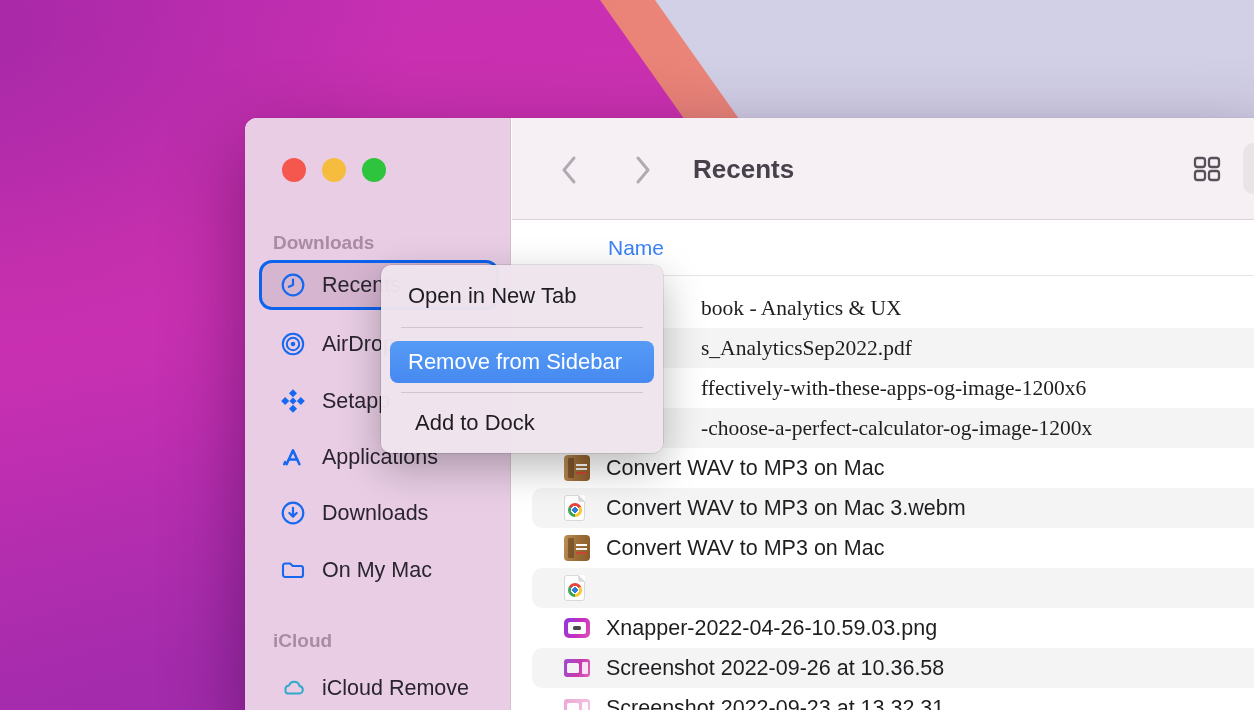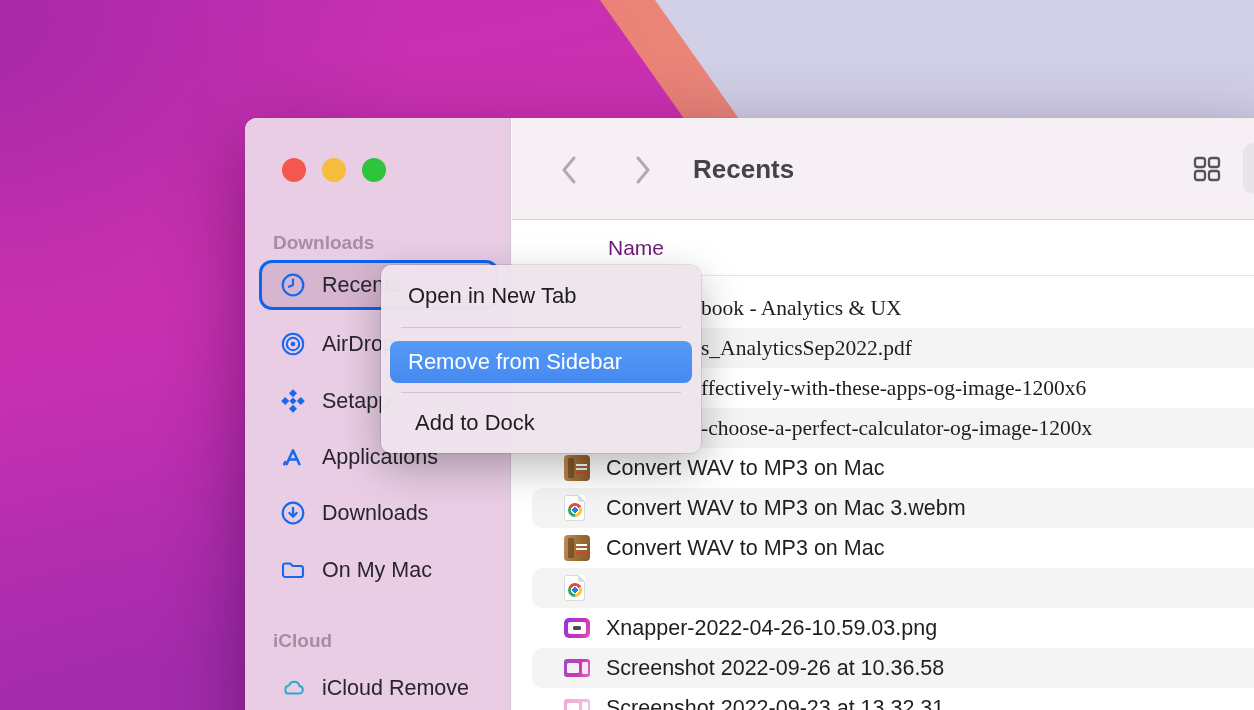--- a/index.html
+++ b/index.html
@@ -47,21 +47,21 @@
   .nav-chev { position:absolute; top:37px; width:22px; height:30px; }
   .nav-back { left:46px; } .nav-fwd { left:120px; }
   .win-title { position:absolute; left:181px; top:0; height:102px; line-height:102px;
     font-size:26px; font-weight:700; color:#46414a; }
   .grid-icon { position:absolute; left:681px; top:36px; width:28px; height:30px; }
   .partial-control { position:absolute; left:731px; top:25px; width:70px; height:51px;
     border-radius:10px; background:#e9e4e8; }
 
   .colhead { position:absolute; left:0; right:0; top:102px; height:56px;
     background:#fff; border-bottom:1px solid #e9e4e7; }
-  .colhead .collabel { position:absolute; left:96px; line-height:56px; font-size:21px; color:#701a75; }
+  .colhead .collabel { position:absolute; left:96px; line-height:56px; font-size:21px; color:#3b82f6; }
 
   .rows { position:absolute; left:0; right:-40px; top:170px; }
   .row { position:relative; height:40px; }
   .row.striped::before { content:""; position:absolute; left:20px; right:0; top:0; bottom:0;
     background:#f4f4f5; border-radius:10px; }
   .row .ficon { position:absolute; left:52px; top:50%; transform:translateY(-50%); z-index:1; }
   .row .fname { position:absolute; left:94px; line-height:40px; font-size:21.5px;
     color:#1e1d20; white-space:nowrap; z-index:1; }
   .row .fname.fragment { left:189px;font-family:Liberation Serif, serif; }
 
@@ -92,21 +92,21 @@
   .ficon-shot1::after { content:""; position:absolute; right:2px; top:3px; width:6px; height:12px;
     background:rgba(255,255,255,0.85); border-radius:1px; }
   .ficon-shot2 { width:26px; height:18px; border-radius:3px; position:absolute;
     background:linear-gradient(110deg,#eba9d4 0%,#f3c4e3 100%); }
   .ficon-shot2::before { content:""; position:absolute; left:3px; top:4px; width:12px; height:10px;
     background:#fffdff; border-radius:1.5px; }
   .ficon-shot2::after { content:""; position:absolute; right:2px; top:3px; width:6px; height:12px;
     background:rgba(255,255,255,0.9); border-radius:1px; }
 
   
-  .ctx-menu { position:absolute; left:381px; top:265px; width:320px; height:188px; z-index:99;
+  .ctx-menu { position:absolute; left:381px; top:265px; width:282px; height:188px; z-index:99;
     background:rgba(238,228,236,0.97); border-radius:10px;
     box-shadow:0 0 0 0.5px rgba(0,0,0,0.18), 0 14px 40px rgba(0,0,0,0.28); }
   .mi { position:absolute; left:0; right:0; height:42px; line-height:42px;
     padding-left:27px; font-size:22px; color:#1f1d20; white-space:nowrap; }
   .mi-0 { top:10px; }
   .mi-1 { top:76px; left:9px; right:9px; padding-left:18px; border-radius:8px;
     background:linear-gradient(180deg,#559bf5,#4689f1); color:#ffffff; }
   .mi-2 { top:137px;margin-left:7px; }
   .msep { position:absolute; left:20px; right:20px; height:1px; background:rgba(60,40,60,0.16); }
   .msep-0 { top:62px; } .msep-1 { top:127px; }

